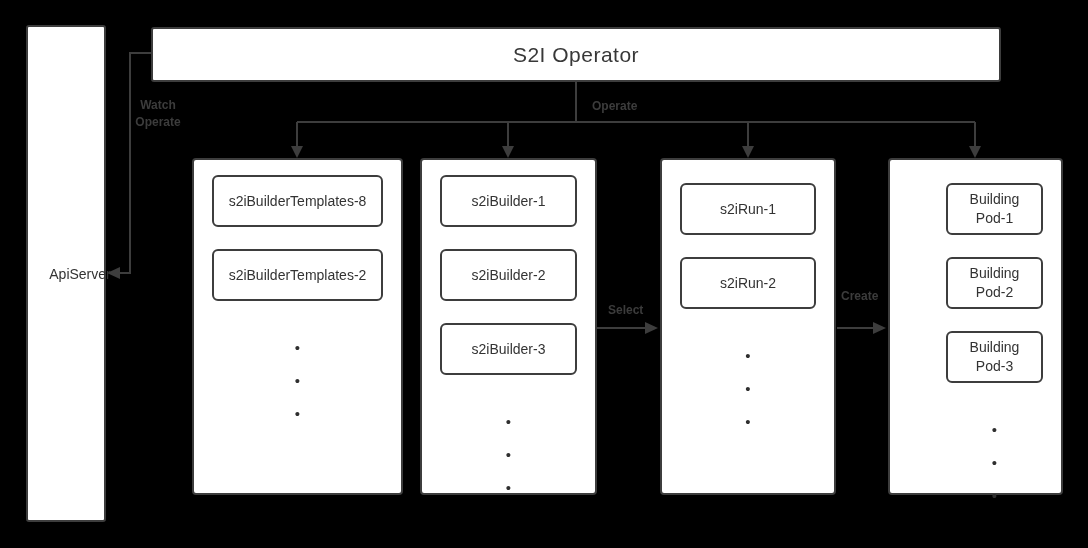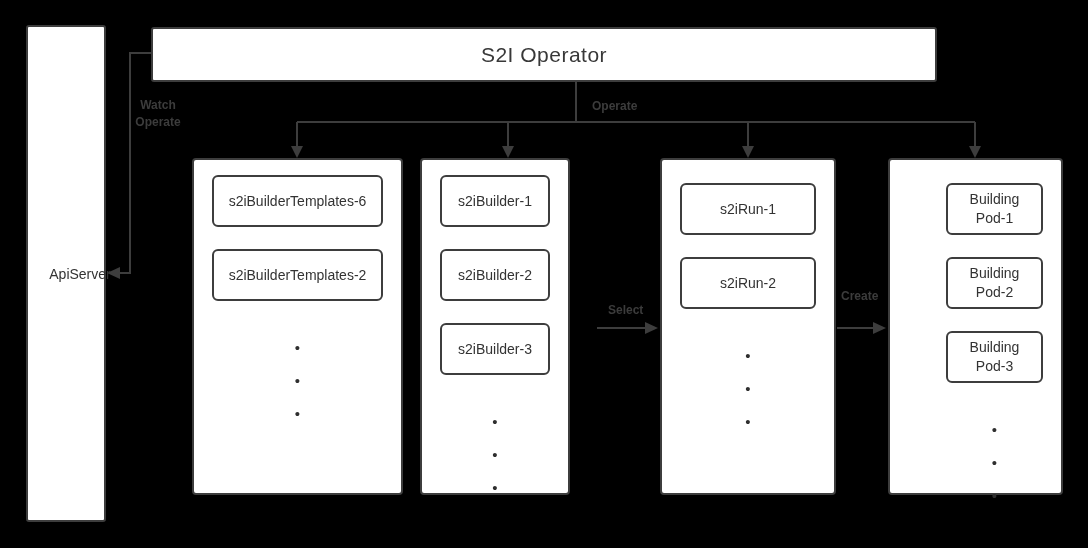--- a/index.html
+++ b/index.html
@@ -39,21 +39,21 @@
     justify-content: center;
     padding-left: 28px;
   }
   #api-server .node-label {
     font-size: 14px;
     color: #333333;
   }
   #operator {
     left: 151px;
     top: 27px;
-    width: 786px;
+    width: 850px;
     height: 55px;
     border-radius: 3px;
     display: flex;
     align-items: center;
     justify-content: center;
   }
   #operator .title {
     font-size: 21px;
     letter-spacing: 0.5px;
     color: #383838;
@@ -67,21 +67,21 @@
     border-radius: 4px;
     box-sizing: border-box;
     z-index: 1;
     display: flex;
     flex-direction: column;
     align-items: center;
     padding-top: 15px;
   }
   .column.low { padding-top: 23px; }
   #col-templates { left: 192px; width: 211px; }
-  #col-builders  { left: 420px; width: 150px; }
+  #col-builders  { left: 420px; width: 177px; }
   #col-runs      { left: 660px; width: 176px; }
   #col-pods      { left: 888px; width: 175px; padding-left: 38px; }
   .item-box {
     width: calc(100% - 36px);
     height: 52px;
     box-sizing: border-box;
     border: 2px solid #3d3d3d;
     border-radius: 6px;
     background: #ffffff;
     margin-bottom: 22px;
@@ -163,21 +163,21 @@
   <div id="label-watch" class="edge-label">
     <div>Watch</div>
     <div>Operate</div>
   </div>
   <div id="label-operate" class="edge-label">Operate</div>
   <div id="label-select" class="edge-label">Select</div>
   <div id="label-create" class="edge-label">Create</div>
 
   <div id="col-templates" class="column">
     <div class="item-box">
-      <span>s2iBuilderTemplates-6</span>
+      <span>s2iBuilderTemplates-8</span>
     </div>
     <div class="item-box">
       <span>s2iBuilderTemplates-2</span>
     </div>
     <div class="dots">
       <span>•</span>
       <span>•</span>
       <span>•</span>
     </div>
   </div>

